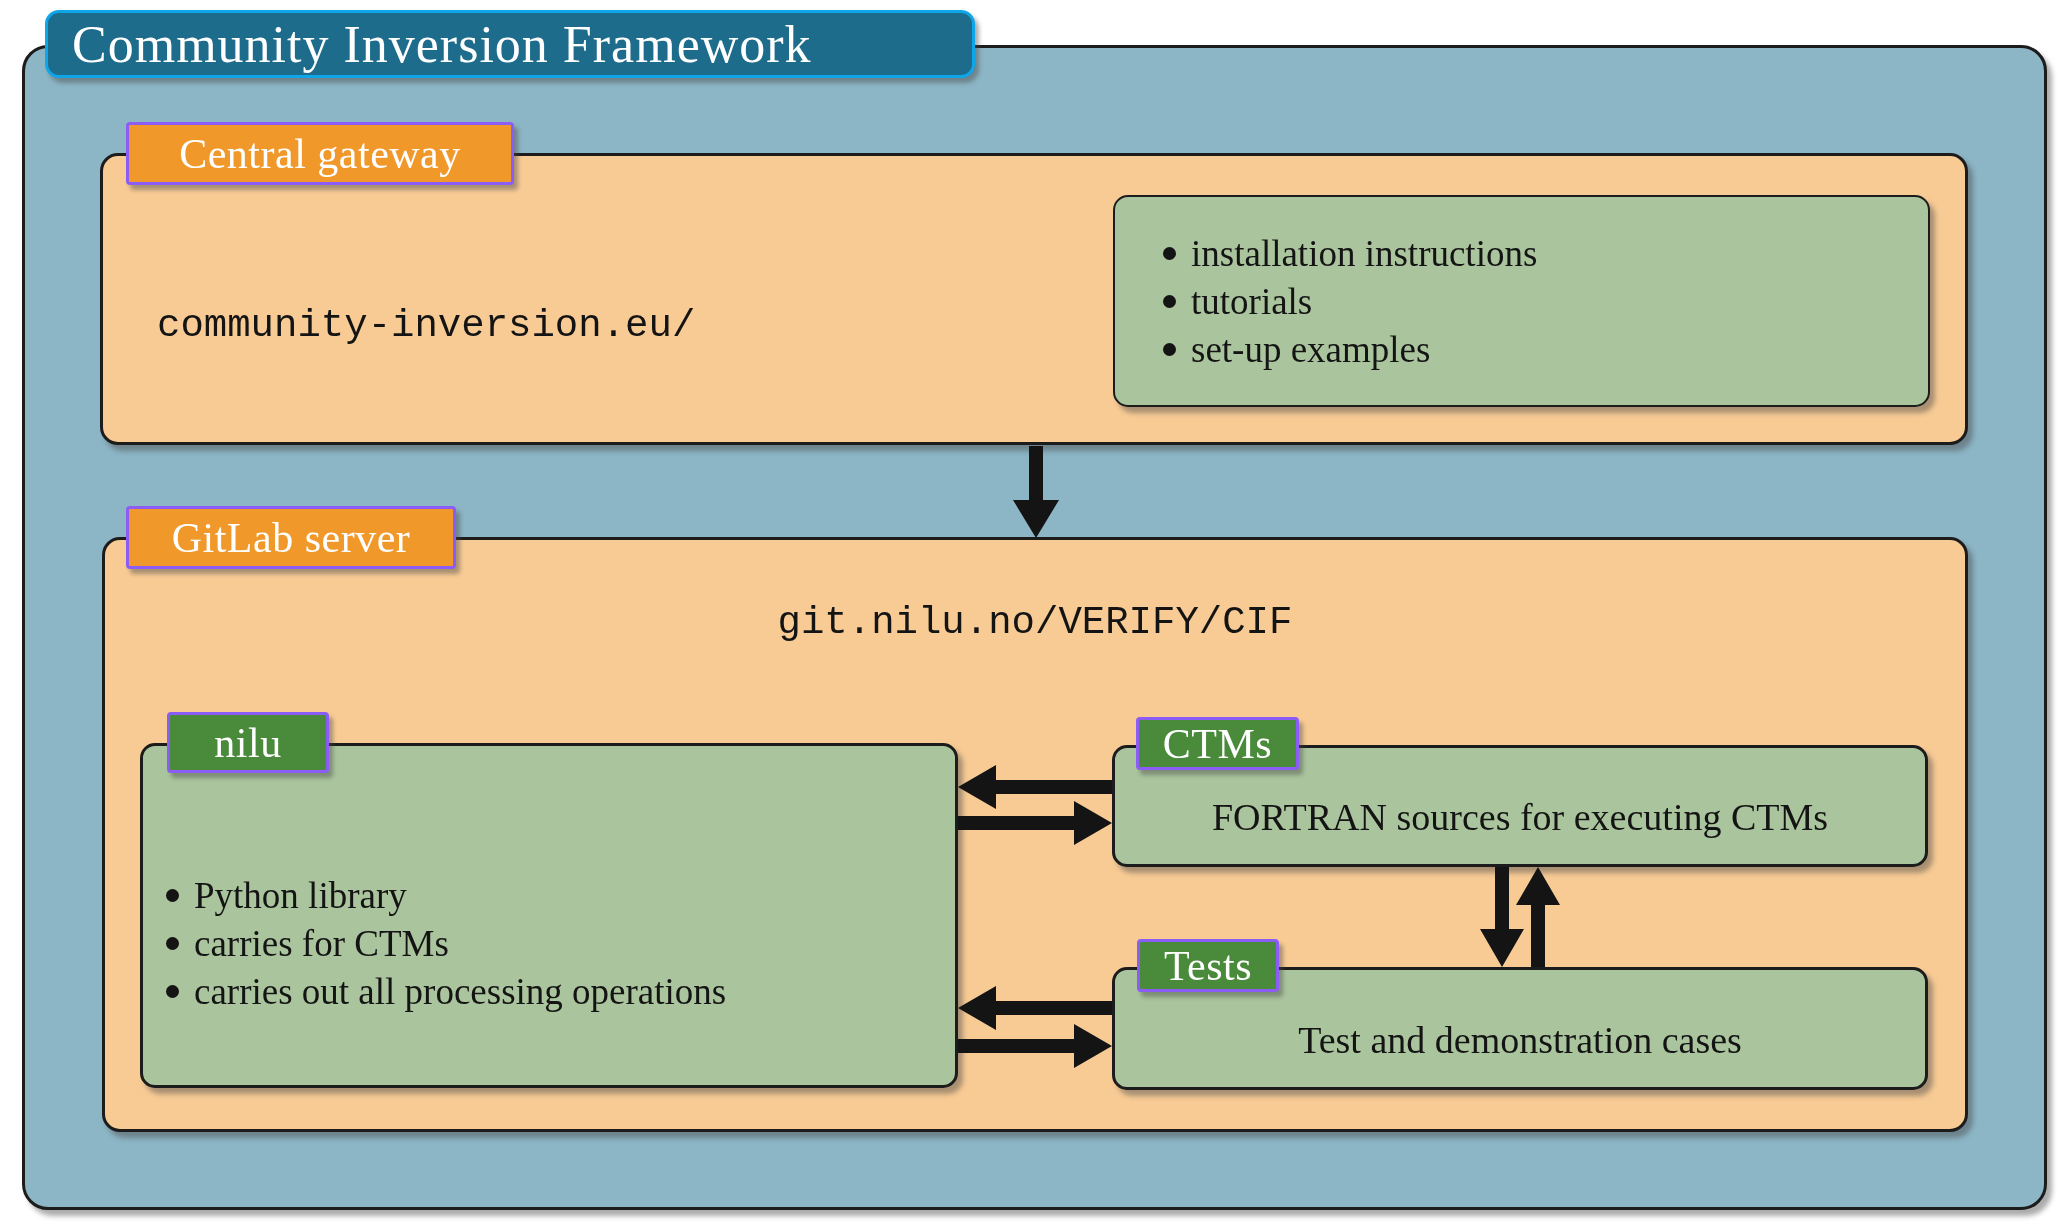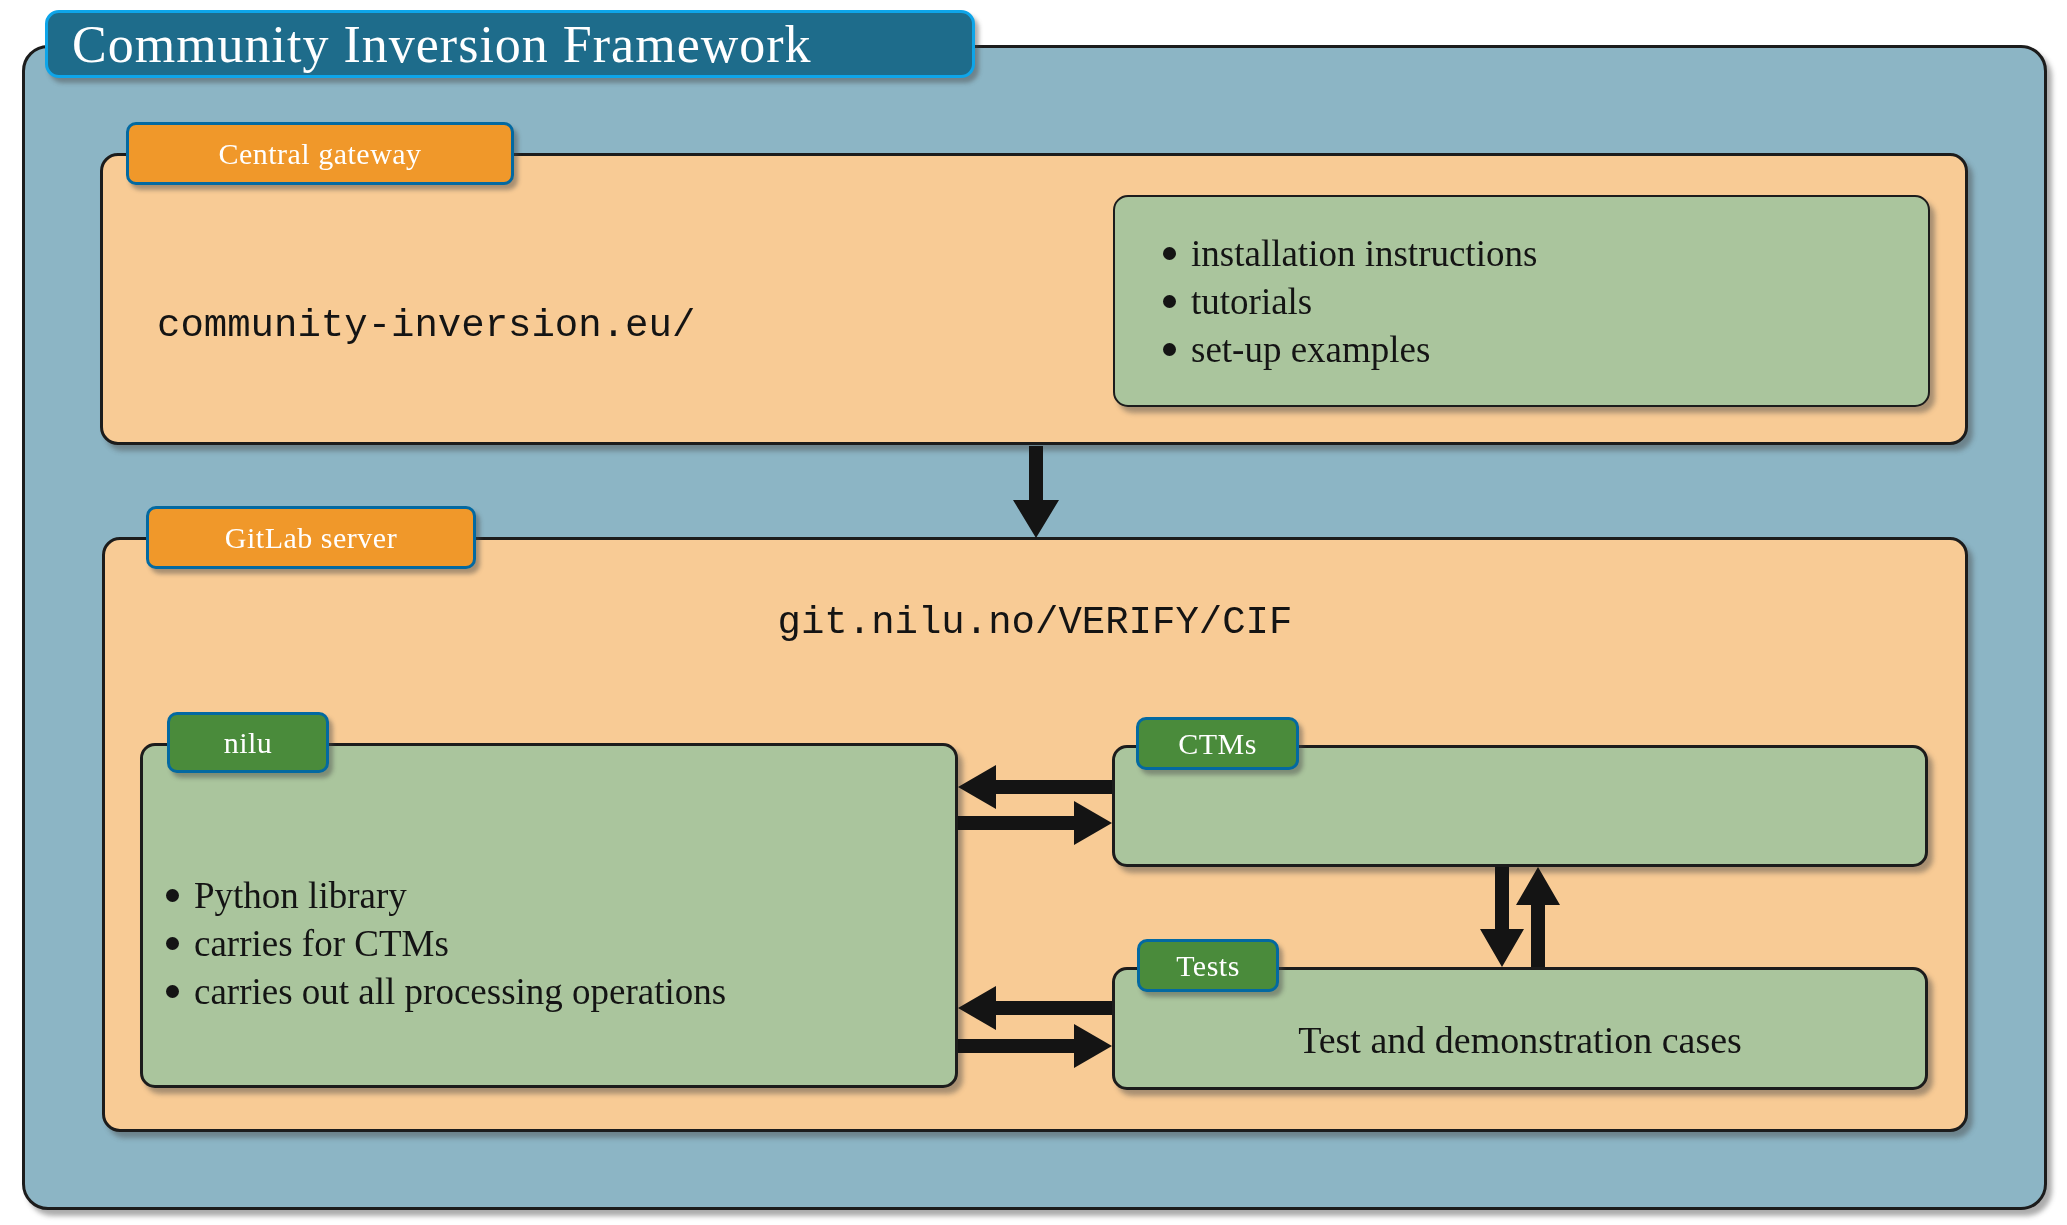--- a/index.html
+++ b/index.html
@@ -21,27 +21,27 @@
     border: 3px solid #1c1c1c;
     border-radius: 18px;
     box-shadow: 5px 6px 5px rgba(70,70,70,0.45);
   }
   .blue-box  { background: var(--frame-blue,  #8cb5c5); }
   .orange-box{ background: var(--panel-orange,#f8cb95); }
   .green-box { background: var(--panel-green, #aac59d); }
 
   .tag-label {
     position: absolute;
-    border: 3px solid #0369a1;
-    border-radius: 10px;
+    border: 3px solid #8b5cf6;
+    border-radius: 4px;
     display: flex;
     align-items: center;
     justify-content: center;
     color: #ffffff;
-    font-size: 30px;
+    font-size: 42px;
     letter-spacing: 0.5px;
     box-shadow: 4px 5px 4px rgba(70,70,70,0.45);
     z-index: 6;
     white-space: nowrap;
   }
   .tag-orange { background: var(--label-orange, #f0982a); }
   .tag-green  { background: var(--label-green,  #4a8b3b); }
 
   .title-bar {
     position: absolute;
@@ -146,21 +146,21 @@
   </ul>
 
   <div class="arrow" style="left:1013px; top:446px;">
     <svg width="46" height="92" viewBox="0 0 46 92">
       <polygon points="23,92 0,54 16,54 16,0 30,0 30,54 46,54" fill="#141414"></polygon>
     </svg>
   </div>
 
   <div class="box orange-box z2" style="left:102px; top:537px; width:1866px; height:595px;"></div>
 
-  <div class="tag-label tag-orange" style="left:126px; top:506px; width:330px; height:63px;margin-left:20px;">GitLab server</div>
+  <div class="tag-label tag-orange" style="left:126px; top:506px; width:330px; height:63px;">GitLab server</div>
 
   <div class="mono-text" style="left:102px; top:573px; width:1866px; text-align:center;">git.nilu.no/VERIFY/CIF</div>
 
   <div class="box green-box z3" style="left:140px; top:743px; width:818px; height:345px; border-radius:15px;"></div>
 
   <div class="tag-label tag-green" style="left:167px; top:712px; width:162px; height:61px;">nilu</div>
 
   <ul class="bullet-list" style="left:140px; top:743px; width:818px; height:345px; padding-left:26px; padding-top:56px;">
     <li>
       <span class="bullet-dot"></span>
@@ -173,20 +173,21 @@
     <li>
       <span class="bullet-dot"></span>
       <span>carries out all processing operations</span>
     </li>
   </ul>
 
   <div class="box green-box z3" style="left:1112px; top:745px; width:816px; height:122px; border-radius:15px;"></div>
 
   <div class="tag-label tag-green" style="left:1136px; top:717px; width:163px; height:53px;">CTMs</div>
 
+  <div class="desc-text" style="left:1112px; top:793px; width:816px;">FORTRAN sources for executing CTMs</div>
 
   <div class="box green-box z3" style="left:1112px; top:967px; width:816px; height:123px; border-radius:15px;"></div>
 
   <div class="tag-label tag-green" style="left:1137px; top:939px; width:142px; height:53px;">Tests</div>
 
   <div class="desc-text" style="left:1112px; top:1016px; width:816px;">Test and demonstration cases</div>
 
   <div class="arrow" style="left:958px; top:765px;">
     <svg width="154" height="44" viewBox="0 0 154 44">
       <polygon points="0,22 38,0 38,15 154,15 154,29 38,29 38,44" fill="#141414"></polygon>

